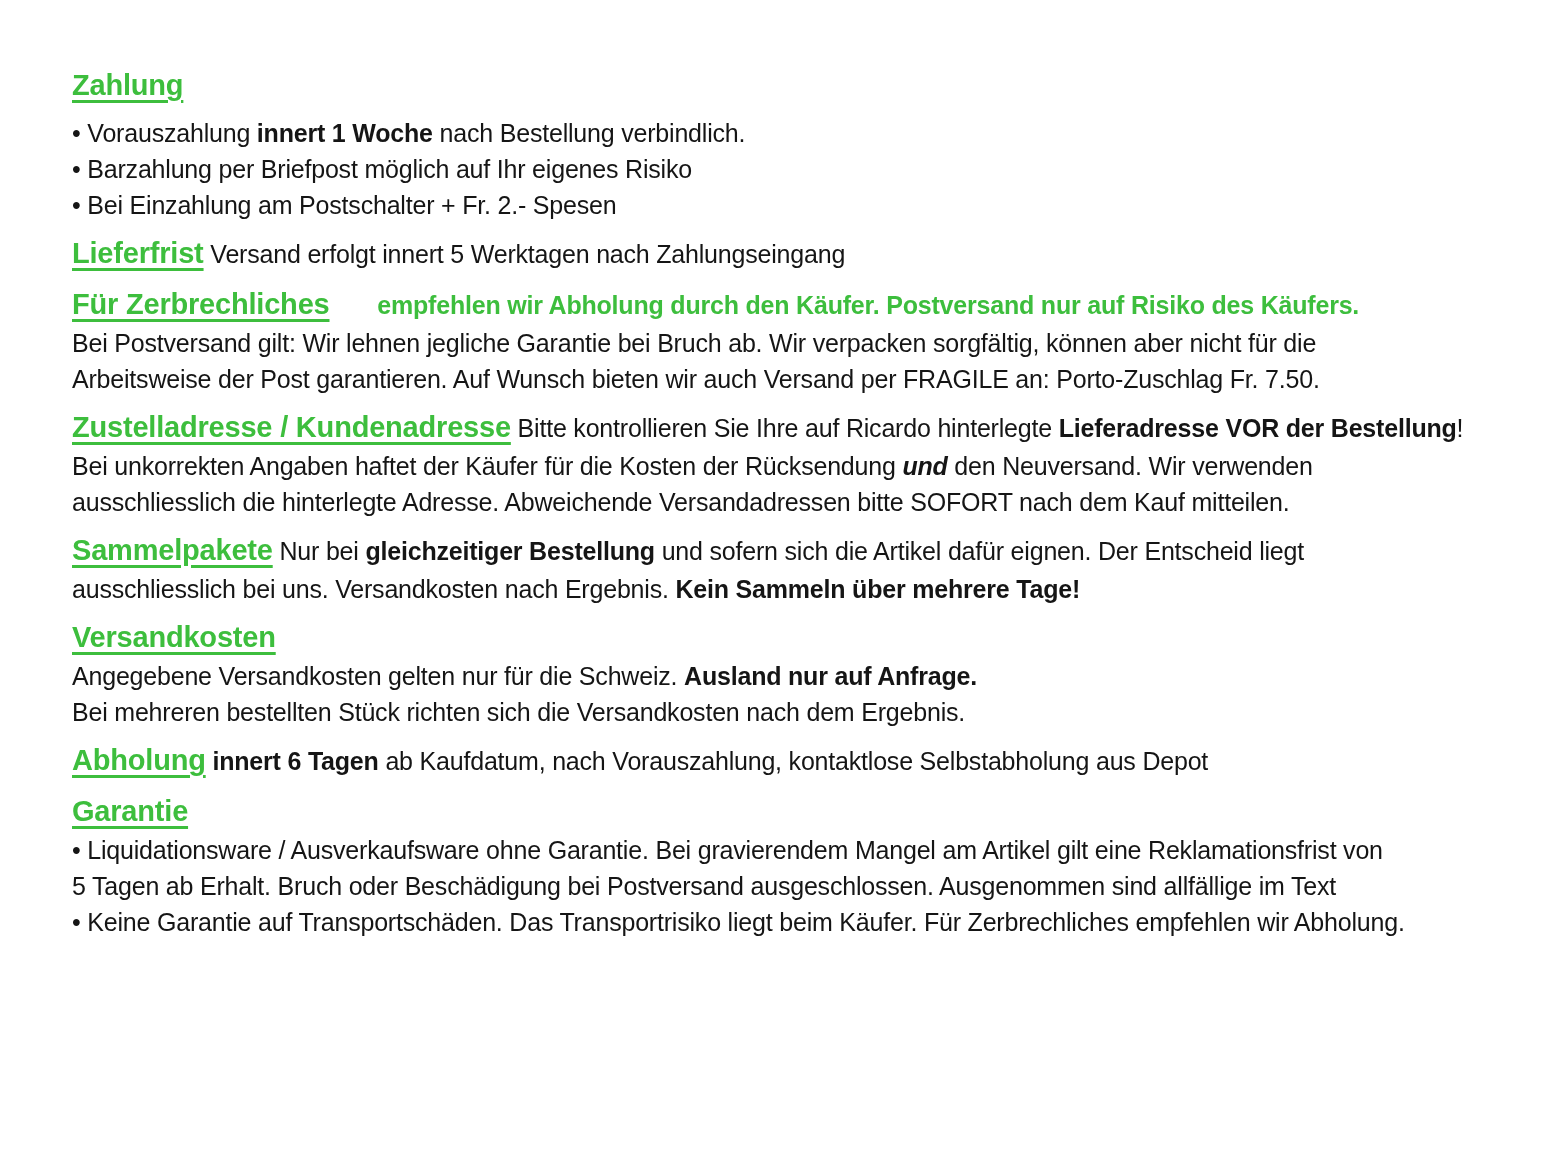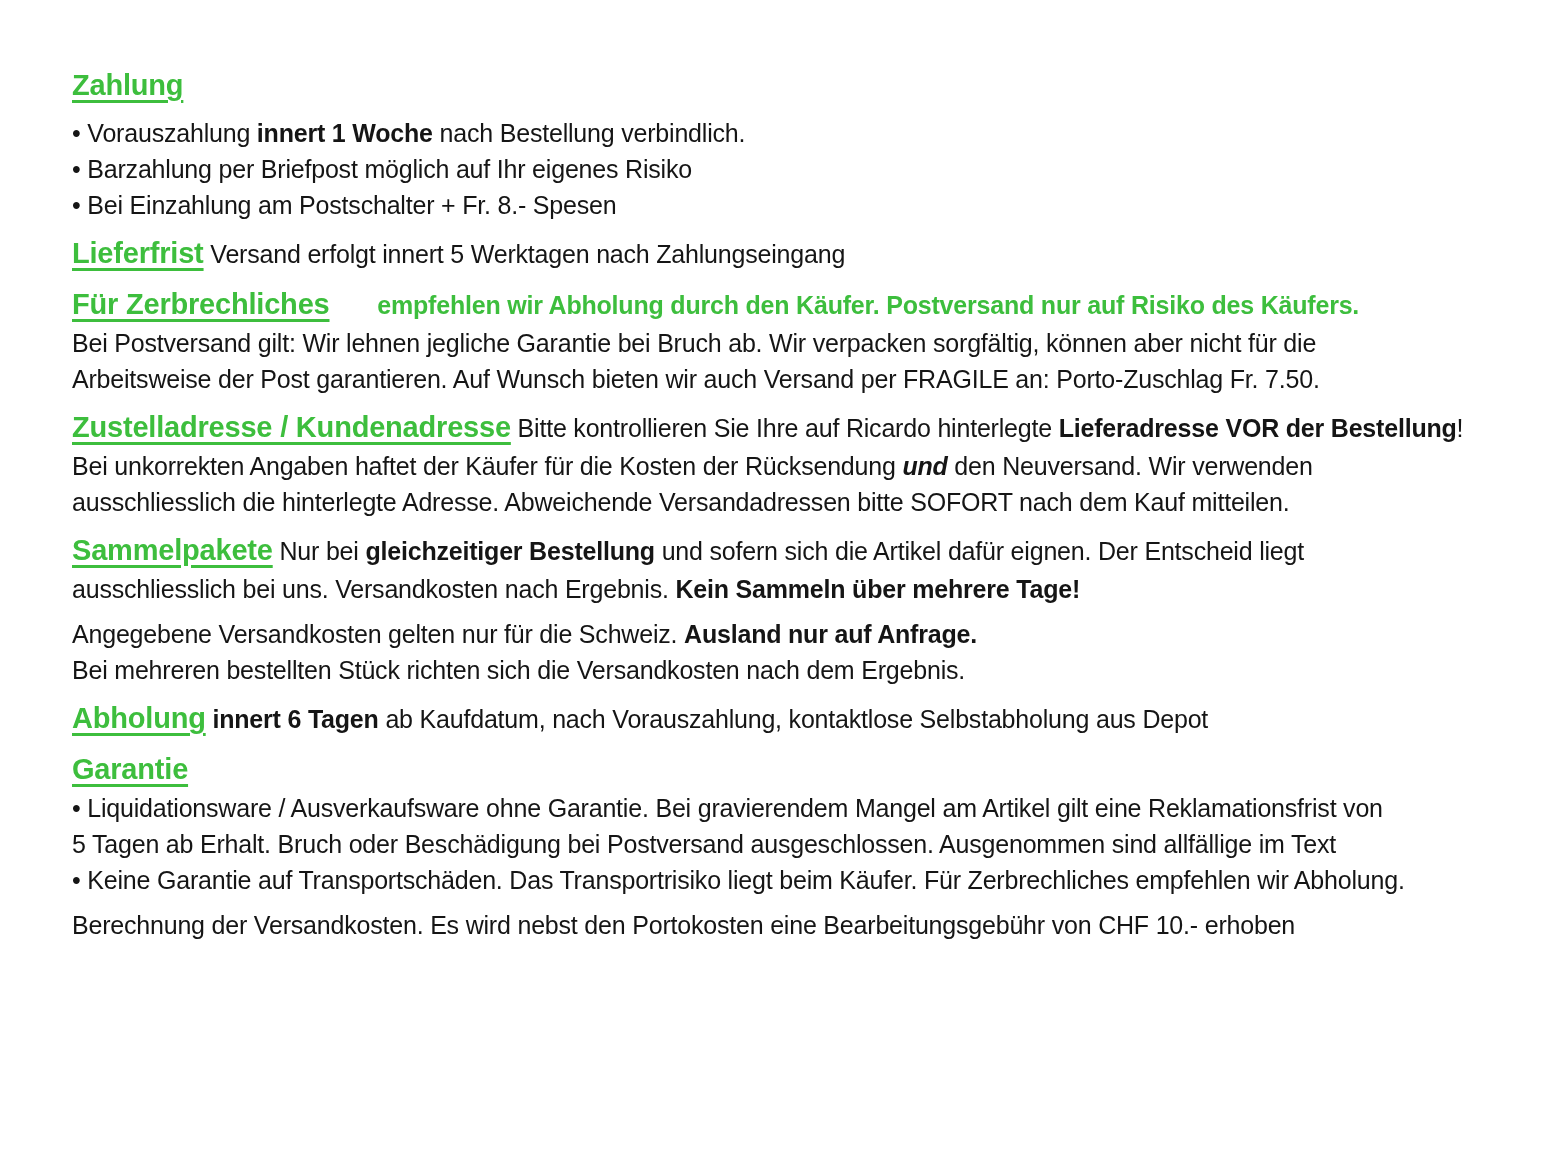--- a/index.html
+++ b/index.html
@@ -62,48 +62,48 @@
 </head>
 <body>
 
 <main class="doc">
     <div class="block">
       <div class="line"><span class="s-g">Zahlung</span></div>
     </div>
     <div class="block">
       <div class="line"><span class="s-n">• Vorauszahlung </span><span class="s-b">innert 1 Woche</span><span class="s-n"> nach Bestellung verbindlich.</span></div>
       <div class="line"><span class="s-n">• Barzahlung per Briefpost möglich auf Ihr eigenes Risiko</span></div>
-      <div class="line"><span class="s-n">• Bei Einzahlung am Postschalter + Fr. 8.- Spesen</span></div>
+      <div class="line"><span class="s-n">• Bei Einzahlung am Postschalter + Fr. 2.- Spesen</span></div>
     </div>
     <div class="block">
       <div class="line"><span class="s-g">Lieferfrist</span><span class="s-n"> Versand erfolgt innert 5 Werktagen nach Zahlungseingang</span></div>
     </div>
     <div class="block">
       <div class="line"><span class="s-g">Für Zerbrechliches</span><span class="s-gb"> empfehlen wir Abholung durch den Käufer. Postversand nur auf Risiko des Käufers.</span></div>
       <div class="line"><span class="s-n">Bei Postversand gilt: Wir lehnen jegliche Garantie bei Bruch ab. Wir verpacken sorgfältig, können aber nicht für die</span></div>
       <div class="line"><span class="s-n">Arbeitsweise der Post garantieren. Auf Wunsch bieten wir auch Versand per FRAGILE an: Porto-Zuschlag Fr. 7.50.</span></div>
     </div>
     <div class="block">
       <div class="line"><span class="s-g">Zustelladresse / Kundenadresse</span><span class="s-n"> Bitte kontrollieren Sie Ihre auf Ricardo hinterlegte </span><span class="s-b">Lieferadresse VOR der Bestellung</span><span class="s-n">!</span></div>
       <div class="line"><span class="s-n">Bei unkorrekten Angaben haftet der Käufer für die Kosten der Rücksendung </span><span class="s-bi">und</span><span class="s-n"> den Neuversand. Wir verwenden</span></div>
       <div class="line"><span class="s-n">ausschliesslich die hinterlegte Adresse. Abweichende Versandadressen bitte SOFORT nach dem Kauf mitteilen.</span></div>
     </div>
     <div class="block">
       <div class="line"><span class="s-g">Sammelpakete</span><span class="s-n"> Nur bei </span><span class="s-b">gleichzeitiger Bestellung</span><span class="s-n"> und sofern sich die Artikel dafür eignen. Der Entscheid liegt</span></div>
       <div class="line"><span class="s-n">ausschliesslich bei uns. Versandkosten nach Ergebnis. </span><span class="s-b">Kein Sammeln über mehrere Tage!</span></div>
     </div>
     <div class="block">
+      <div class="line"><span class="s-g">Versandkosten</span></div>
       <div class="line"><span class="s-n">Angegebene Versandkosten gelten nur für die Schweiz. </span><span class="s-b">Ausland nur auf Anfrage.</span></div>
       <div class="line"><span class="s-n">Bei mehreren bestellten Stück richten sich die Versandkosten nach dem Ergebnis.</span></div>
     </div>
     <div class="block">
       <div class="line"><span class="s-g">Abholung</span><span class="s-n"> </span><span class="s-b">innert 6 Tagen</span><span class="s-n"> ab Kaufdatum, nach Vorauszahlung, kontaktlose Selbstabholung aus Depot</span></div>
     </div>
     <div class="block">
       <div class="line"><span class="s-g">Garantie</span></div>
       <div class="line"><span class="s-n">• Liquidationsware / Ausverkaufsware ohne Garantie. Bei gravierendem Mangel am Artikel gilt eine Reklamationsfrist von</span></div>
       <div class="line"><span class="s-n">5 Tagen ab Erhalt. Bruch oder Beschädigung bei Postversand ausgeschlossen. Ausgenommen sind allfällige im Text</span></div>
       <div class="line"><span class="s-n">• Keine Garantie auf Transportschäden. Das Transportrisiko liegt beim Käufer. Für Zerbrechliches empfehlen wir Abholung.</span></div>
     </div>
     <div class="block">
-      <div class="line"><span class="s-n">Berechnung der Versandkosten. Es wird nebst den Portokosten eine Bearbeitungsgebühr von CHF 10.- erhoben</span></div>
     </div>
   </main>
 
 </body></html>

